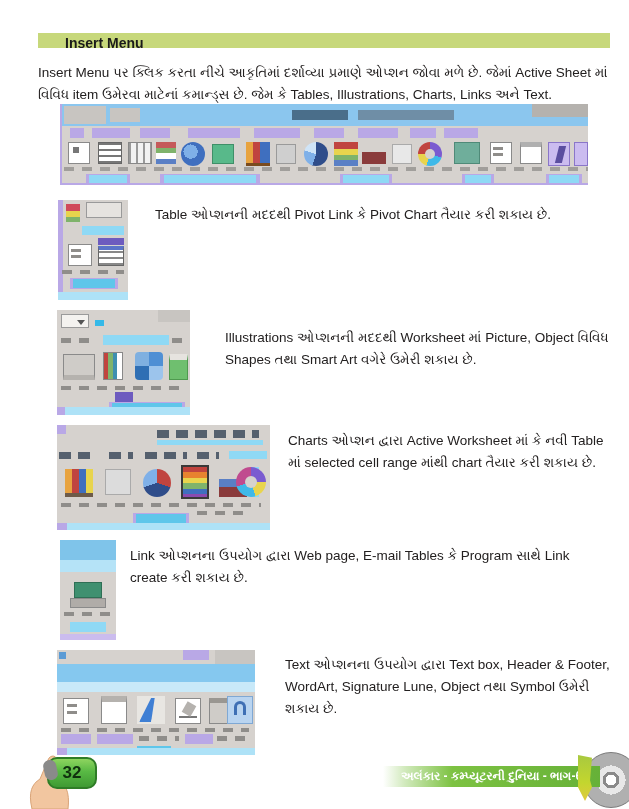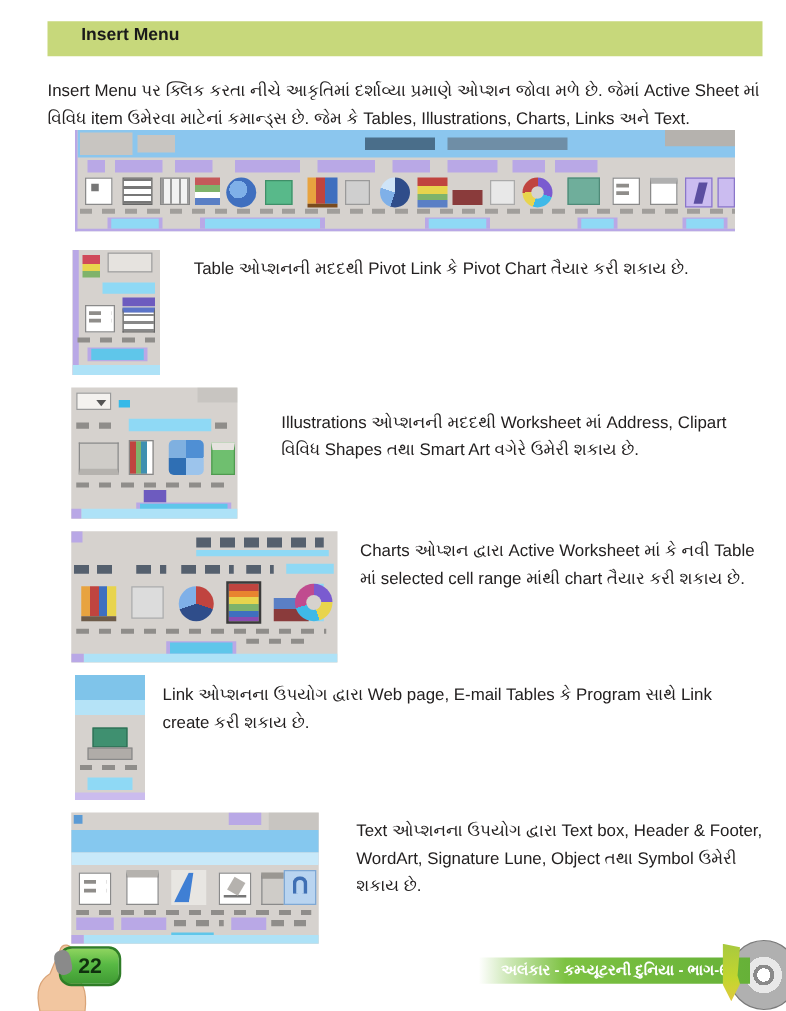--- a/index.html
+++ b/index.html
@@ -9,21 +9,21 @@
     width:629px; height:809px;
     background:#ffffff;
     font-family:"Liberation Sans", sans-serif;
     color:#221f1f;
     overflow:hidden;
   }
   .abs { position:absolute; }
 
   
   .header-bar {
-    left:38px; top:17px; width:572px; height:28px;
+    left:38px; top:33px; width:572px; height:15px;
     background:#c7d87b;
   }
   .header-bar .title {
     padding-left:27px; font-size:14px; font-weight:bold;
     line-height:21px; color:#1a1a1a;
   }
 
   
   .body-text {
     font-size:13.5px; line-height:1.62; color:#232020;
@@ -170,21 +170,21 @@
   <div class="abs" style="left:78px;top:42px;width:28px;height:28px;border-radius:4px;background:conic-gradient(#4f8fd4 0 25%,#9cc4ec 25% 50%,#2f6fb4 50% 75%,#7fb0e0 75%);"></div>
   <div class="abs" style="left:112px;top:44px;width:19px;height:26px;background:#6fbf6f;border:1px solid #4f9a4f;border-top:6px solid #e6e3df;"></div>
   <div class="dashes abs" style="left:4px;top:76px;width:124px;height:4px;"></div>
   <div class="abs purple-dk" style="left:58px;top:82px;width:18px;height:10px;"></div>
   <div class="abs purple" style="left:52px;top:92px;width:76px;height:10px;">
       <div class="cyanband2 abs dashes-dk" style="left:3px;top:1px;width:70px;height:8px;"></div>
     </div>
   <div class="abs bluestrip" style="left:8px;top:97px;width:125px;height:8px;"></div>
   <div class="abs purple" style="left:0;top:97px;width:8px;height:8px;"></div>
 </div>
-<div class="abs body-text" style="left:225px; top:327px; width:388px;">Illustrations ઓપ્શનની મદદથી Worksheet માં Address, Clipart  વિવિધ Shapes તથા Smart Art વગેરે ઉમેરી શકાય છે.</div>
+<div class="abs body-text" style="left:225px; top:327px; width:388px;">Illustrations ઓપ્શનની મદદથી Worksheet માં Picture, Object  વિવિધ Shapes તથા Smart Art વગેરે ઉમેરી શકાય છે.</div>
 
 <div class="abs shot" style="left:57px; top:425px; width:213px; height:105px;">
   <div class="abs purple" style="left:0;top:0;width:9px;height:9px;"></div>
   <div class="abs dashes-dk" style="left:100px;top:5px;width:102px;height:8px;"></div>
   <div class="abs cyanband" style="left:100px;top:15px;width:106px;height:5px;"></div>
   <div class="abs dashes-dk" style="left:2px;top:27px;width:36px;height:7px;"></div>
   <div class="abs dashes-dk" style="left:52px;top:27px;width:24px;height:7px;"></div>
   <div class="abs dashes-dk" style="left:88px;top:27px;width:42px;height:7px;"></div>
   <div class="abs dashes-dk" style="left:140px;top:27px;width:22px;height:7px;"></div>
   <div class="abs dashes-dk cyanband" style="left:172px;top:26px;width:38px;height:8px;"></div>
@@ -250,21 +250,21 @@
   <div class="abs cyanband2 dashes-dk" style="left:80px;top:96px;width:34px;height:8px;"></div>
   <div class="abs bluestrip" style="left:10px;top:98px;width:188px;height:7px;"></div>
   <div class="abs purple" style="left:0;top:98px;width:10px;height:7px;"></div>
 </div>
 <div class="abs body-text" style="left:285px; top:654px; width:335px;">Text ઓપ્શનના ઉપયોગ દ્વારા Text box, Header &amp; Footer, WordArt, Signature Lune, Object તથા Symbol ઉમેરી શકાય છે.</div>
 
 <svg class="abs" style="left:18px;top:748px;" width="110" height="61" viewBox="0 0 110 61">
   <path d="M14,61 C10,44 14,36 22,31 L30,12 C32,6 40,7 39,14 L36,30 C48,34 52,44 50,61 Z" fill="#f2c6a0" stroke="#d9a478" stroke-width="1"></path>
 </svg>
 <div class="abs page-num">
-  <span>22</span>
+  <span>32</span>
 </div>
 <div class="abs" style="left:44px;top:760px;width:13px;height:20px;background:#8a8a8a;border-radius:6px;transform:rotate(-12deg);"></div>
 
 <div class="abs" style="left:583px;top:752px;width:56px;height:56px;border-radius:50%;
      background:radial-gradient(circle, #fff 0 14%, #8a8a8a 14% 22%, #e8e8e8 22% 38%, #b0b0b0 38% 85%, #8a8a8a 85%);
      border:1px solid #7a7a7a;"></div>
 
 <div class="abs footer-ribbon">
   <span>અલંકાર - કમ્પ્યૂટરની દુનિયા - ભાગ-6</span>
 </div>

